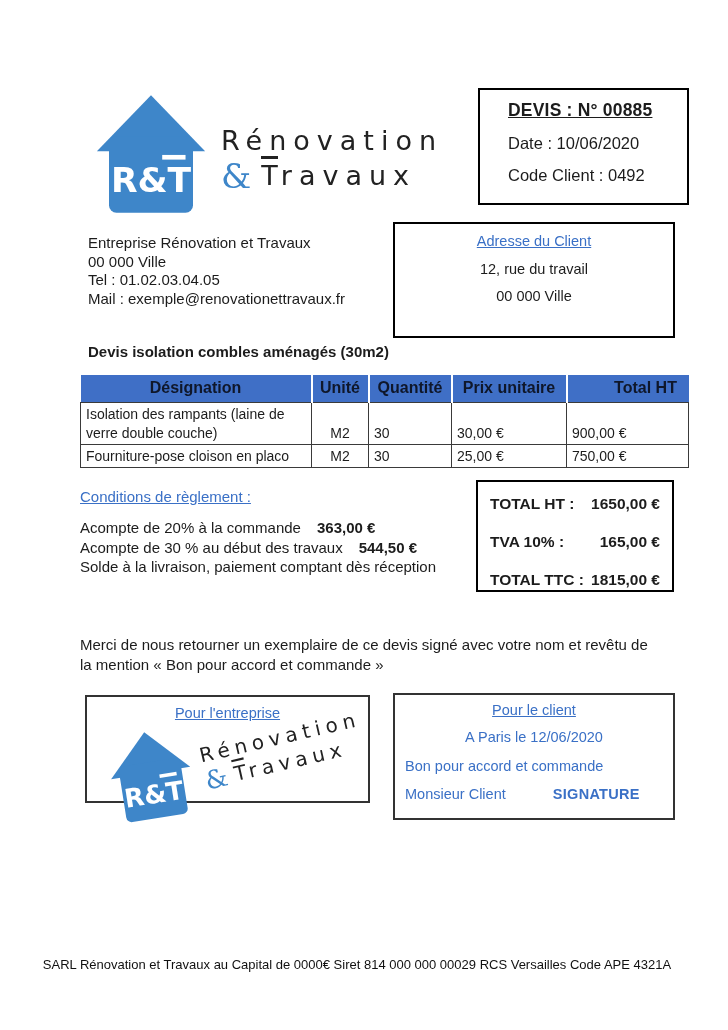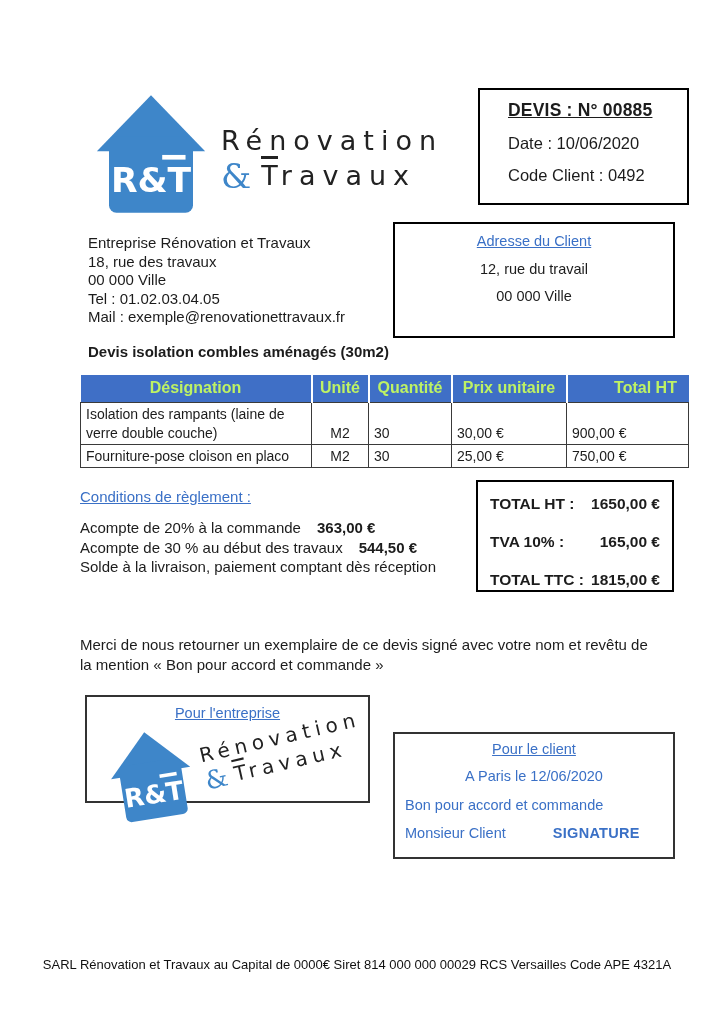--- a/index.html
+++ b/index.html
@@ -39,21 +39,21 @@
   .client-title{color:var(--blue-link);text-decoration:underline;font-size:14.5px;}
   .client-line{font-size:14.5px;margin-top:11.5px;}
 
   
   .subject{position:absolute;left:88px;top:343px;font-size:15px;font-weight:bold;}
 
   
   .items{position:absolute;left:80px;top:375px;width:608px;border-collapse:collapse;table-layout:fixed;}
   .items col.c1{width:231px}.items col.c2{width:57px}.items col.c3{width:83px}
   .items col.c4{width:115px}.items col.c5{width:122px}
-  .items thead th{background:var(--blue-table);color:#bef264;font-weight:bold;font-size:16px;
+  .items thead th{background:var(--blue-table);color:#0f172a;font-weight:bold;font-size:16px;
     height:27px;text-align:center;border-right:2px solid #fff;padding:0 2px;}
   .items thead th:last-child{border-right:none;padding-left:37px;}
   .items tbody td{border:1px solid #3a3a3a;font-size:14px;padding:1px 5px;vertical-align:bottom;line-height:19px;}
   .items tbody tr.r1 td{height:42px;}
   .items tbody tr.r2 td{height:22px;}
   .items td.designation{vertical-align:top;padding-top:2px;}
   .items td.unit{text-align:center;}
   .items td.qty{text-align:left;}
   .items td.price,.items td.total{}
 
@@ -71,21 +71,21 @@
   
   .note{position:absolute;left:80px;top:635px;width:572px;font-size:15px;line-height:20px;}
 
   
   .sig-left{position:absolute;left:85px;top:695px;width:285px;height:108px;border:2px solid #333;}
   .sig-title{color:var(--blue-link);text-decoration:underline;font-size:14.5px;text-align:center;margin-top:8px;}
   .stamp{position:absolute;left:16px;top:40px;transform:rotate(-9deg) scale(0.74);transform-origin:left top;}
   .stamp .wordmark{transform:rotate(-4deg);margin-top:22px;}
 
   .sig-right{position:absolute;left:393px;top:693px;width:282px;height:127px;border:2px solid #333;
-    color:var(--blue-link);font-size:14.5px;margin-top:39px;}
+    color:var(--blue-link);font-size:14.5px;}
   .sig-right .sig-title{margin-top:7px;}
   .sig-date{text-align:center;margin-top:11px;}
   .sig-accord{margin:13px 0 0 10px;}
   .sig-row{display:flex;margin:12px 0 0 10px;}
   .sig-name{}
   .sig-signature{font-weight:bold;margin-left:47px;letter-spacing:.3px;}
 
   
   .footer{position:absolute;left:0;top:957px;width:714px;text-align:center;font-size:13px;color:#111;}
 </style>
@@ -111,21 +111,20 @@
       <div class="wm-line1">Rénovation</div>
       <div class="wm-line2">
         <span class="wm-amp">&amp;</span>
         <span class="wm-travaux">Travaux</span>
       </div>
     </div>
   </div>
 
   <div class="company">
     <div>Entreprise Rénovation et Travaux</div>
-    <div>18, rue des travaux</div>
     <div>00 000 Ville</div>
     <div>Tel : 01.02.03.04.05</div>
     <div>Mail : exemple@renovationettravaux.fr</div>
   </div>
 
   <div class="client-box">
     <div class="client-title">Adresse du Client</div>
     <div class="client-line">12, rue du travail</div>
     <div class="client-line">00 000 Ville</div>
   </div>

